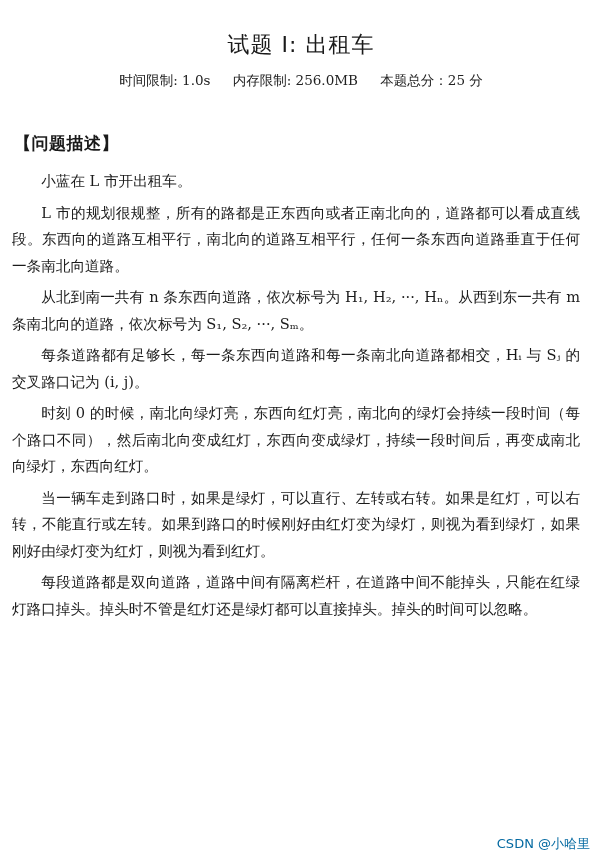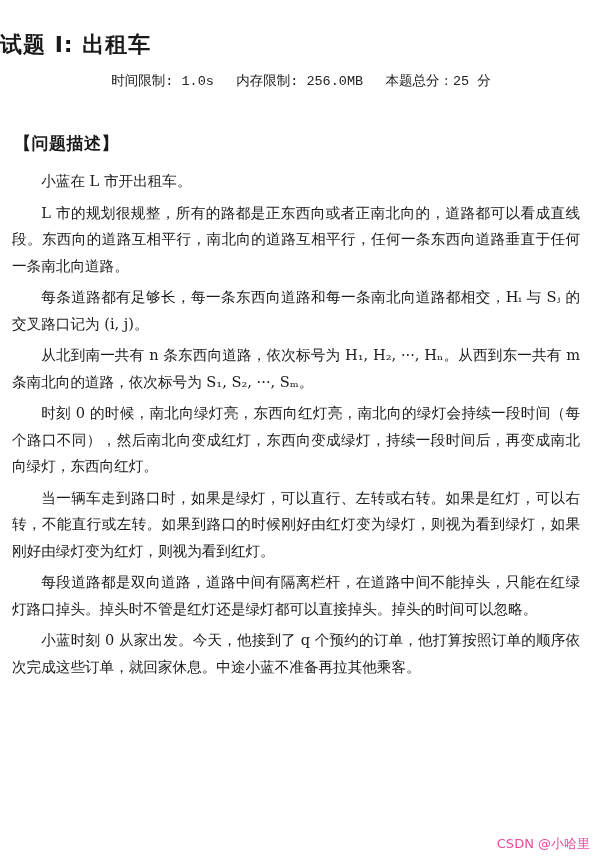--- a/index.html
+++ b/index.html
@@ -2,62 +2,61 @@
 <html><head>
 <meta charset="utf-8">
 <style>
   html, body { margin: 0; padding: 0; background: #ffffff; }
   body {
     width: 602px; height: 863px; overflow: hidden; position: relative;
     font-family: "DejaVu Serif", "Liberation Serif", serif;
     color: #1a1a1a;
   }
   .title {
-    position: absolute; top: 30px; left: 0; width: 602px; 
+    position: absolute; top: 30px; left: 0; width: 602px; text-align: center;
     font-family: "DejaVu Sans", "Liberation Sans", sans-serif;
-    font-weight: bold; font-size: 22px; letter-spacing: 1px; line-height: 30px;
+    font-weight: normal; font-size: 22px; letter-spacing: 1px; line-height: 30px;
   }
   .meta {
     position: absolute; top: 70px; left: 0; width: 602px; text-align: center;
     font-size: 13.5px; line-height: 20px; color: #222;
   }
-  .meta span { margin: 0 9px; font-family: Liberation Mono, monospace; }
+  .meta span { margin: 0 9px; }
   .section-head {
     position: absolute; top: 131px; left: 14px;
     font-family: "DejaVu Sans", "Liberation Sans", sans-serif;
     font-weight: bold; font-size: 17px; line-height: 24px; letter-spacing: 0.5px;
   }
   .body {
     position: absolute; top: 168px; left: 12px; width: 580px;
     font-size: 14.6px; line-height: 26.5px; text-align: justify;
   }
   .body p { margin: 0 12px 5px 0; text-indent: 2em; }
   .watermark {
     position: absolute; right: 12px; bottom: 10px;
     font-family: "DejaVu Sans", "Liberation Sans", sans-serif;
-    font-size: 13px; color: #ec4899;
+    font-size: 13px; color: #0369a1;
   }
 </style>
 </head>
 <body>
 
 <div class="title">试题 I: 出租车</div>
 
 <div class="meta">
   <span>时间限制: 1.0s</span>
   <span>内存限制: 256.0MB</span>
   <span>本题总分：25 分</span>
 </div>
 
 <div class="section-head">【问题描述】</div>
 
 <div class="body">
   <p>小蓝在 L 市开出租车。</p>
   <p>L 市的规划很规整，所有的路都是正东西向或者正南北向的，道路都可以看成直线段。东西向的道路互相平行，南北向的道路互相平行，任何一条东西向道路垂直于任何一条南北向道路。</p>
+  <p>从北到南一共有 n 条东西向道路，依次标号为 H₁, H₂, ···, Hₙ。从西到东一共有 m 条南北向的道路，依次标号为 S₁, S₂, ···, Sₘ。</p>
   <p>每条道路都有足够长，每一条东西向道路和每一条南北向道路都相交，Hᵢ 与 Sⱼ 的交叉路口记为 (i, j)。</p>
-  <p>从北到南一共有 n 条东西向道路，依次标号为 H₁, H₂, ···, Hₙ。从西到东一共有 m 条南北向的道路，依次标号为 S₁, S₂, ···, Sₘ。</p>
   <p>时刻 0 的时候，南北向绿灯亮，东西向红灯亮，南北向的绿灯会持续一段时间（每个路口不同），然后南北向变成红灯，东西向变成绿灯，持续一段时间后，再变成南北向绿灯，东西向红灯。</p>
   <p>当一辆车走到路口时，如果是绿灯，可以直行、左转或右转。如果是红灯，可以右转，不能直行或左转。如果到路口的时候刚好由红灯变为绿灯，则视为看到绿灯，如果刚好由绿灯变为红灯，则视为看到红灯。</p>
   <p>每段道路都是双向道路，道路中间有隔离栏杆，在道路中间不能掉头，只能在红绿灯路口掉头。掉头时不管是红灯还是绿灯都可以直接掉头。掉头的时间可以忽略。</p>
-  <p>小蓝时刻 0 从家出发。今天，他接到了 q 个预约的订单，他打算按照订单的顺序依次完成这些订单，就回家休息。中途小蓝不准备再拉其他乘客。</p>
 </div>
 
 <div class="watermark">CSDN @小哈里</div>
 
 </body></html>

